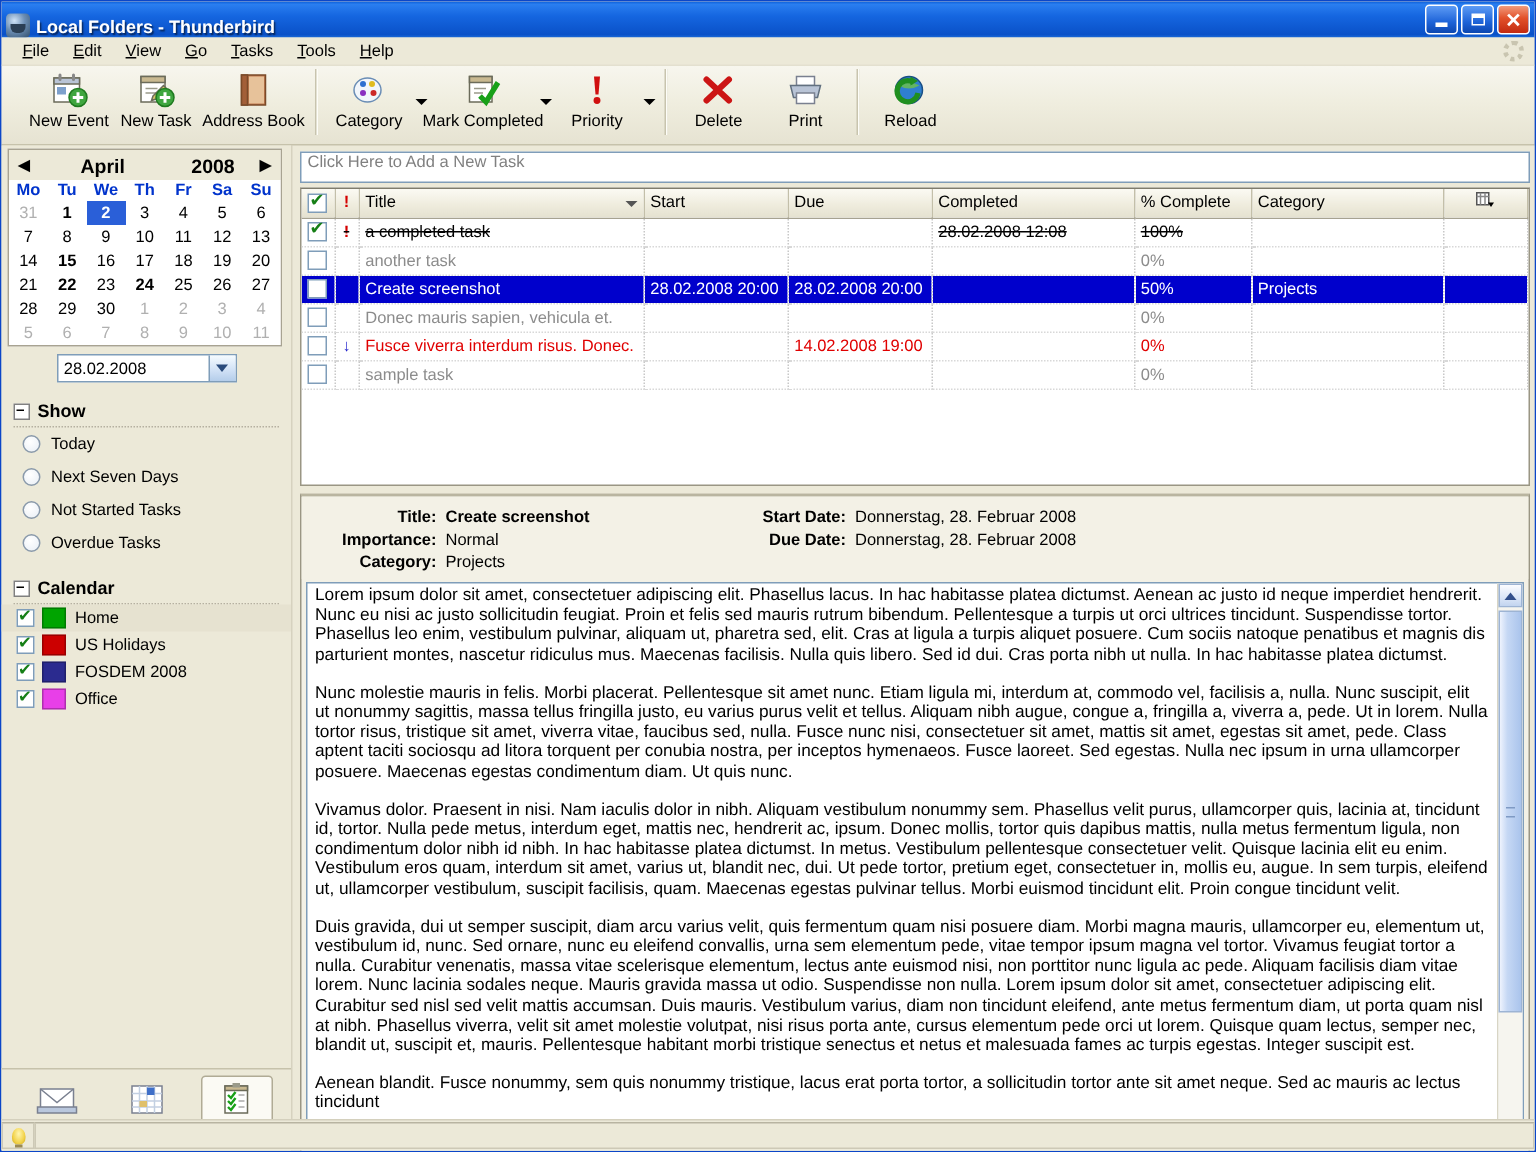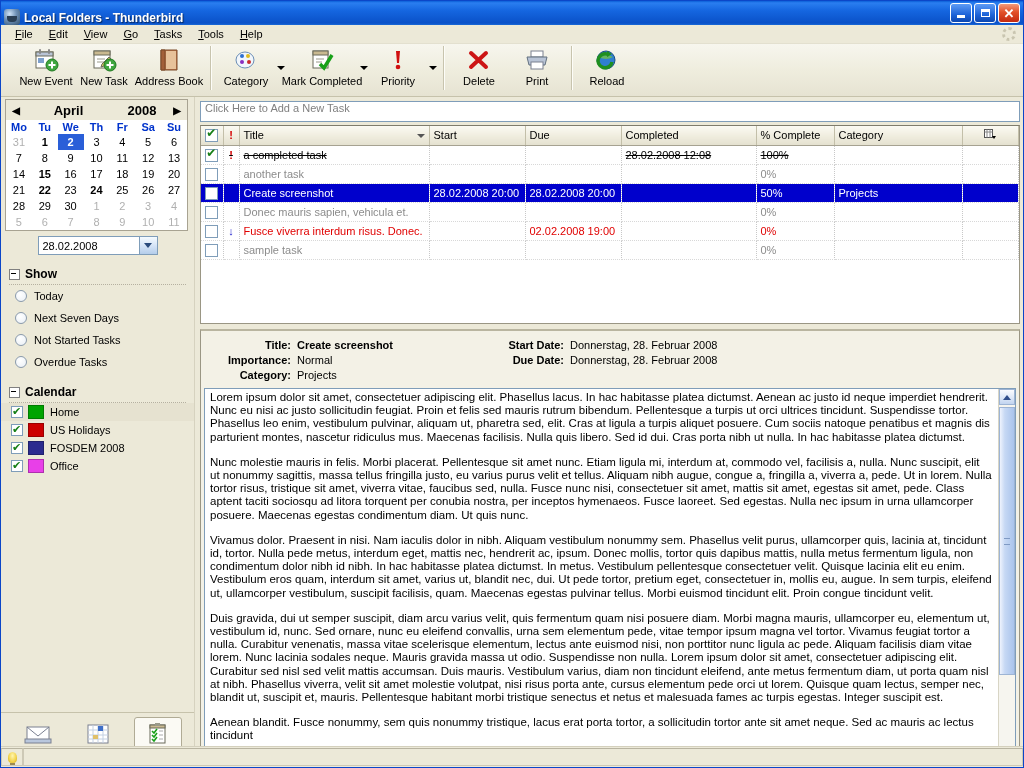--- a/index.html
+++ b/index.html
@@ -862,21 +862,21 @@
                 <td></td>
                 <td>0%</td>
                 <td></td>
                 <td></td>
               </tr>
               <tr class="r-red">
                 <td class="chk"><span class="tcheck"></span></td>
                 <td class="chk"><span class="prio-lo">↓</span></td>
                 <td>Fusce viverra interdum risus. Donec.</td>
                 <td></td>
-                <td>02.02.2008 19:00</td>
+                <td>14.02.2008 19:00</td>
                 <td></td>
                 <td>0%</td>
                 <td></td>
                 <td></td>
               </tr>
               <tr class="r-grey">
                 <td class="chk"><span class="tcheck"></span></td>
                 <td class="chk"></td>
                 <td>sample task</td>
                 <td></td>

